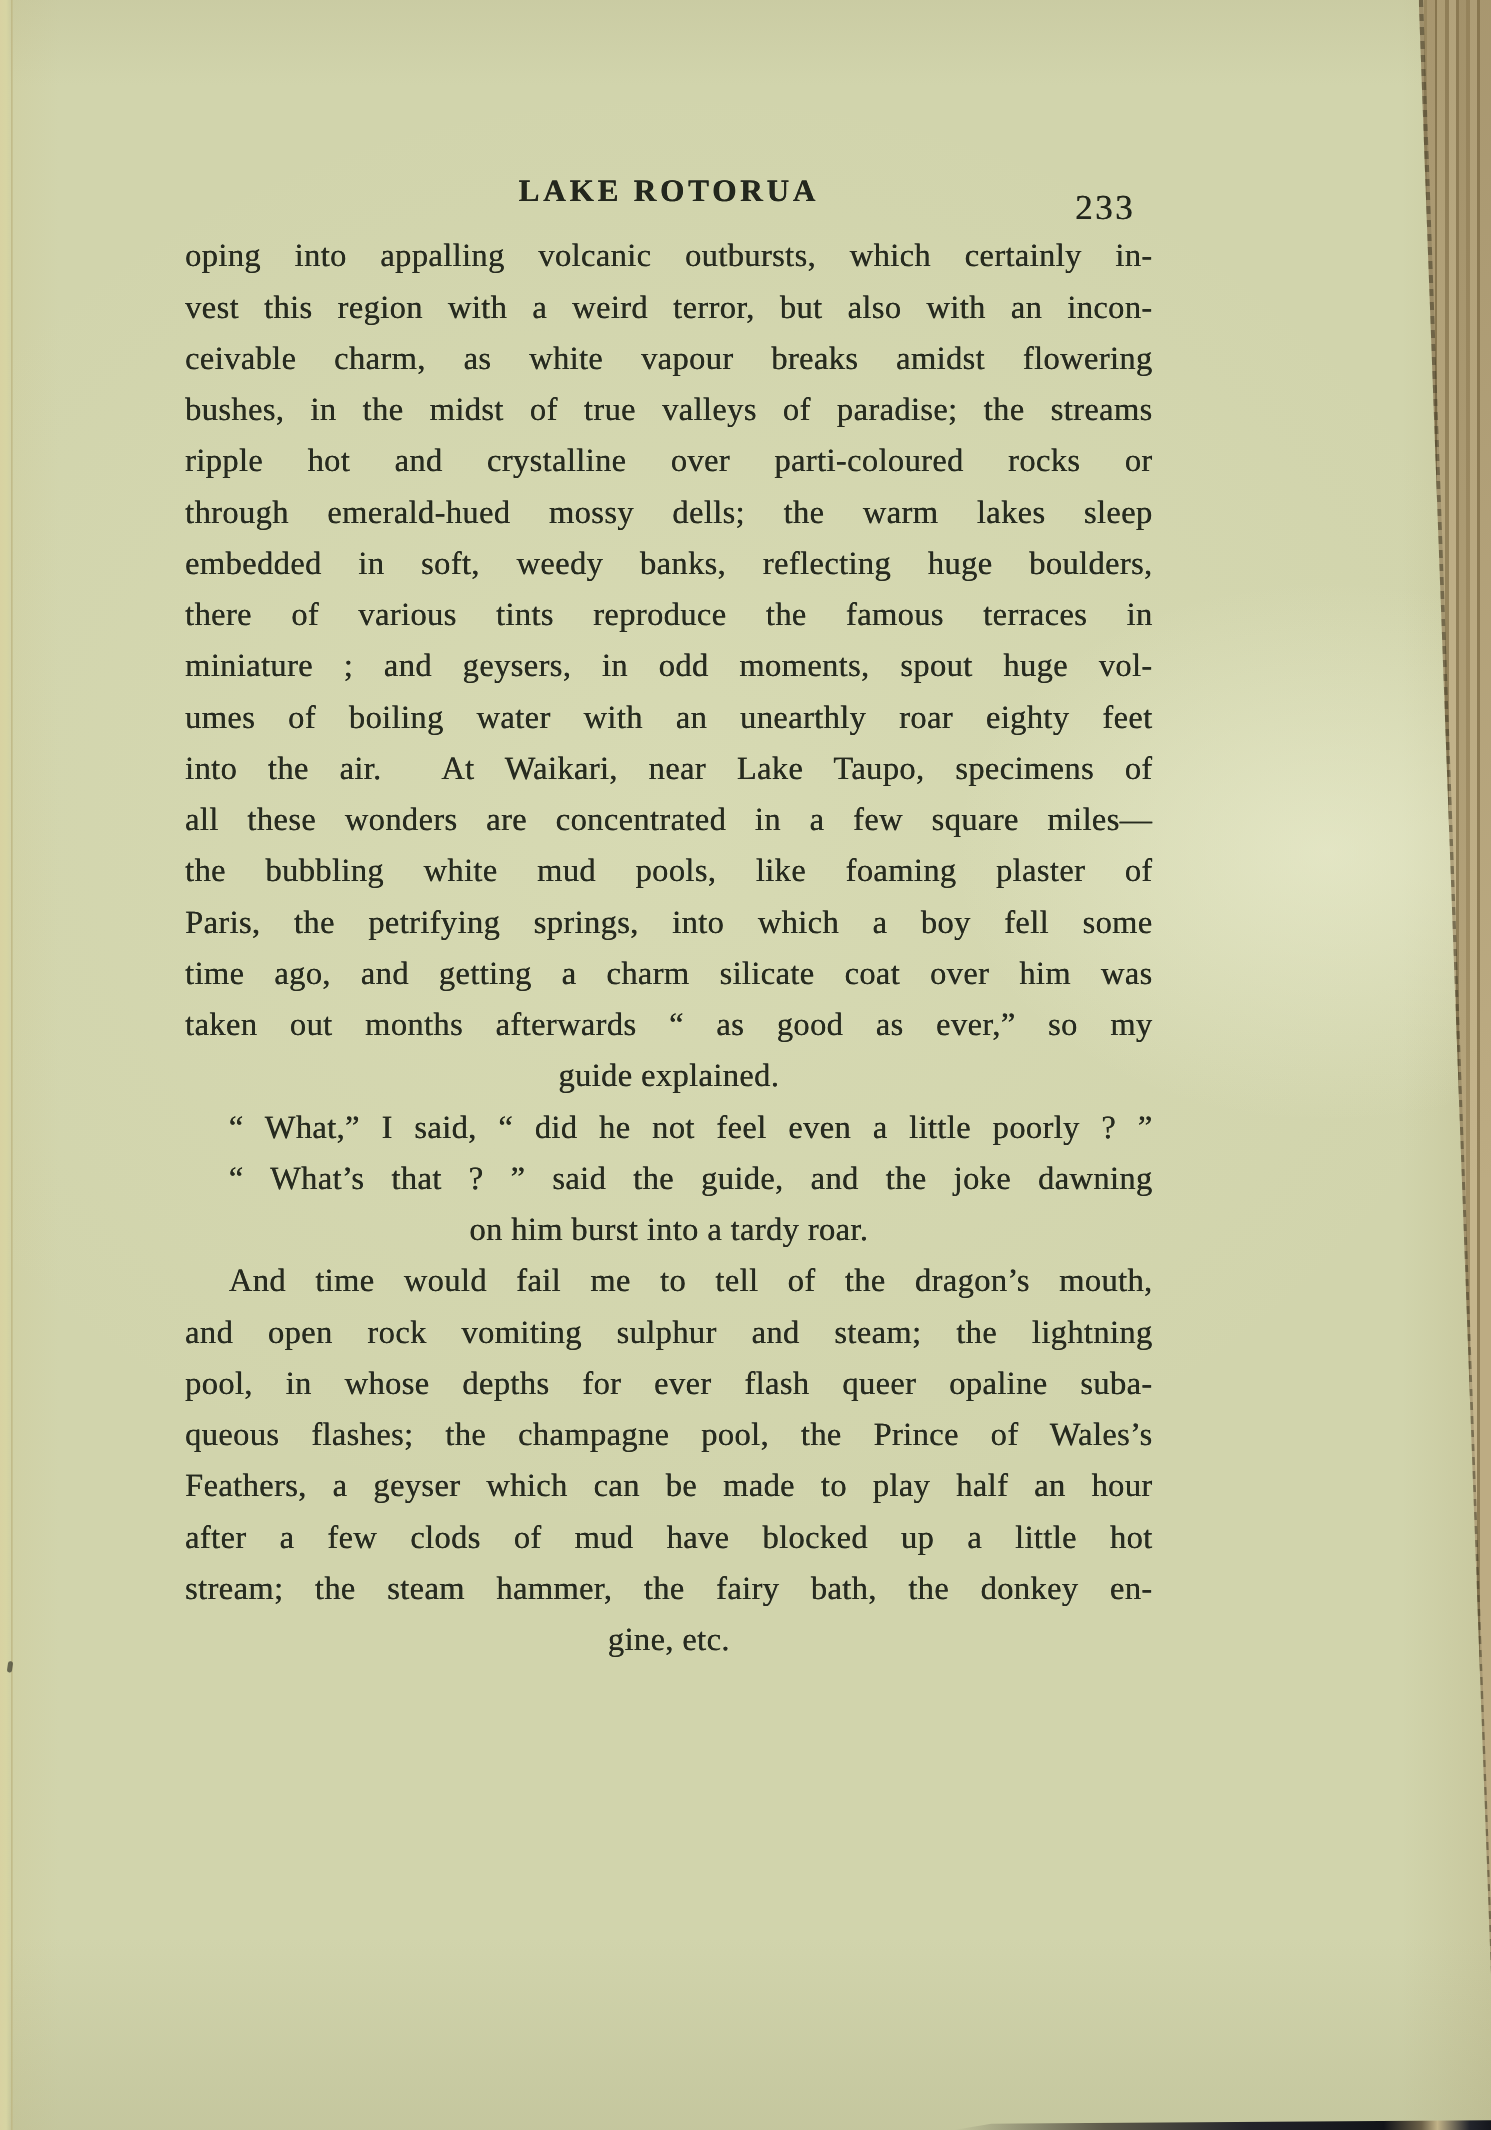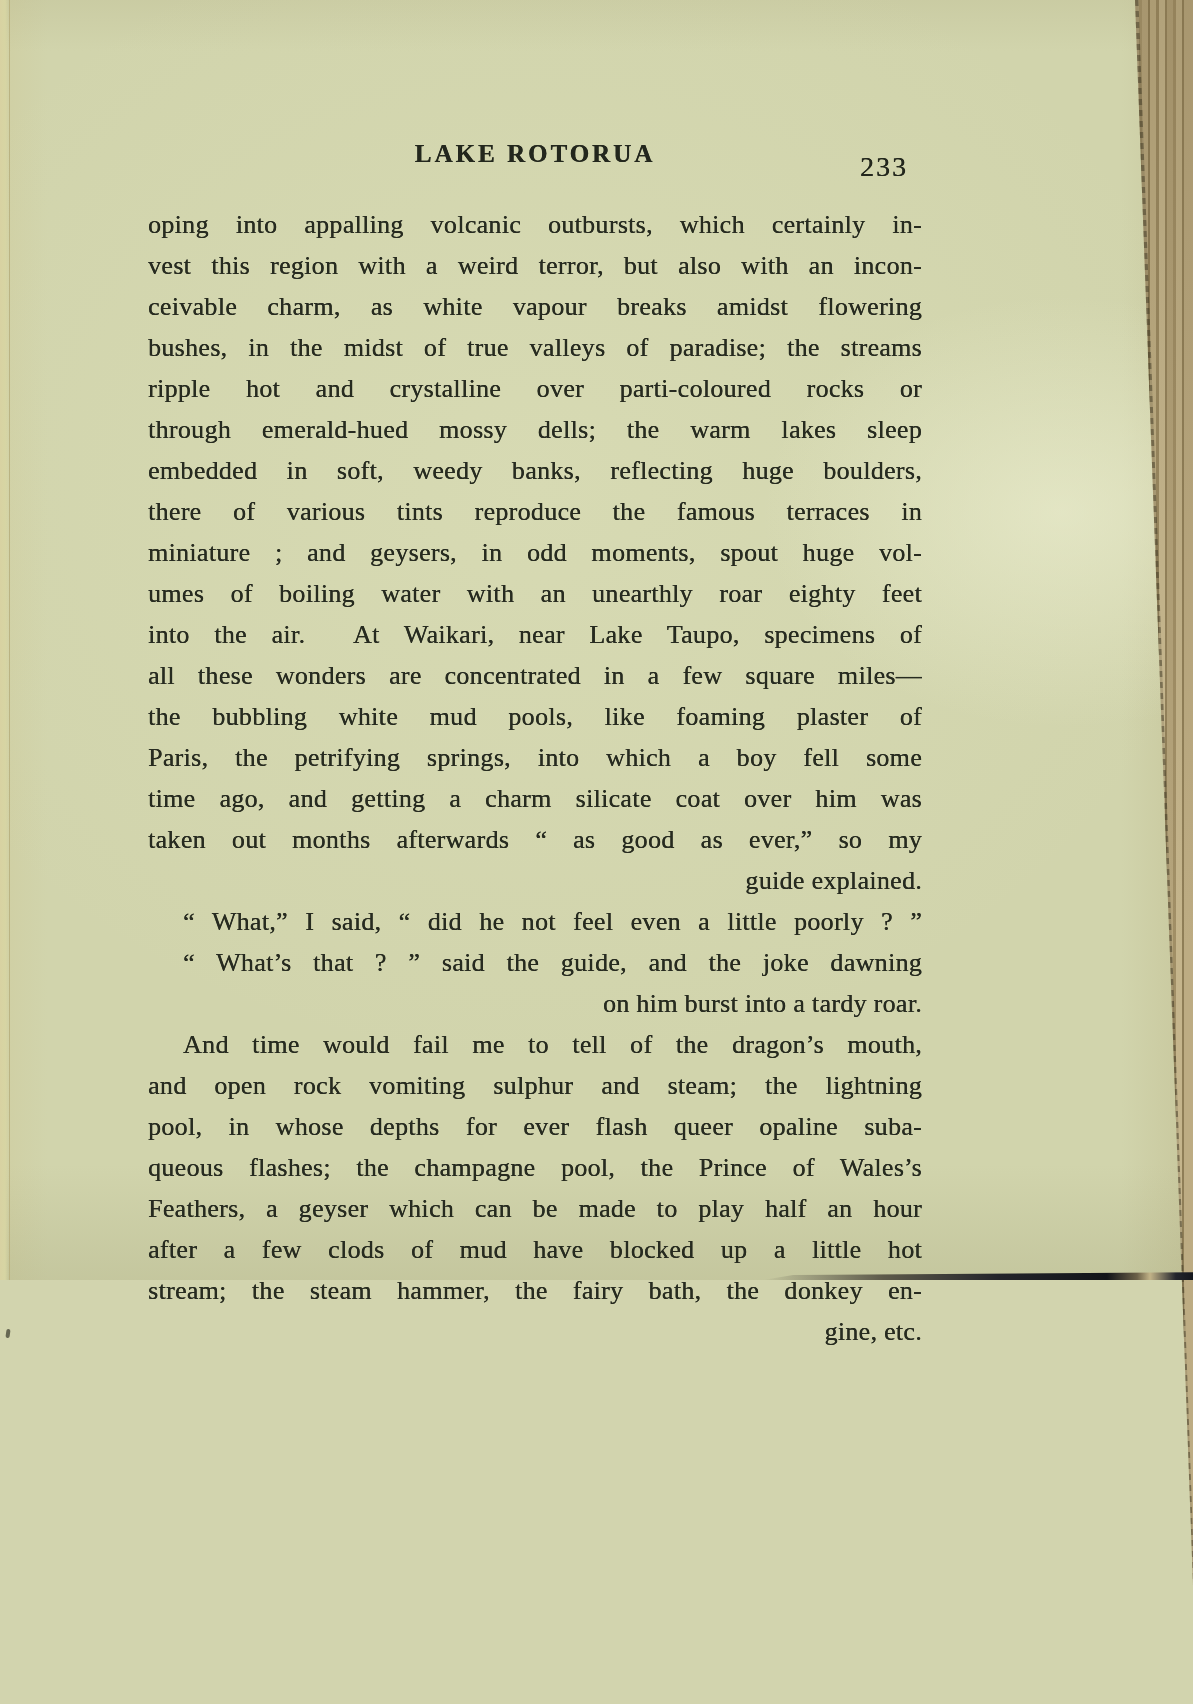--- a/index.html
+++ b/index.html
@@ -4,21 +4,21 @@
 <style>
   html, body { margin: 0; padding: 0; }
   body {
     width: 1193px; height: 1704px;
     overflow: hidden;
     background: #d2d4ae;
     font-family: "Liberation Serif", "DejaVu Serif", serif;
   }
   #sheet {
     position: relative;
-    width: 1193px; height: 1280px;
+    width: 1193px; height: 1704px;
     background:
       radial-gradient(ellipse 430px 310px at 89% 40%, rgba(240,242,214,0.55), rgba(240,242,214,0) 70%),
       radial-gradient(ellipse 900px 750px at 45% 38%, rgba(226,229,192,0.35), rgba(226,229,192,0) 78%),
       linear-gradient(to bottom, rgba(186,184,142,0.30) 0, rgba(0,0,0,0) 4%, rgba(0,0,0,0) 91%, rgba(164,164,122,0.28) 100%),
       linear-gradient(to right, rgba(205,198,146,0.35) 0, rgba(0,0,0,0) 4%, rgba(0,0,0,0) 94%, rgba(172,160,112,0.25) 100%),
       #d1d4ac;
   }
 
   
   #left-edge {
@@ -73,28 +73,28 @@
     color: #23271d; text-shadow: 0.3px 0 0 #23271d;
   }
   #folio {
     position: absolute; right: 14px; top: -2px;
     font-size: 28px; color: #23271d; letter-spacing: 2px;
     text-shadow: 0.3px 0 0 #23271d;
     margin-top: 13px;
   }
 
   #text-block {
-    position: absolute; left: 148px; top: 204px; width: 774px;
+    position: absolute; left: 148px; top: 184px; width: 774px;
     font-size: 26px; line-height: 41px; color: #272b20;
     letter-spacing: 0.3px;
     text-shadow: 0.25px 0 0 #272b20;
   }
   .line { height: 41px; overflow: hidden; white-space: nowrap; }
   .j { text-align: justify; text-align-last: justify; text-justify: inter-word; white-space: normal; }
-  .end { text-align: right; }
+  .end { text-align: center; }
   .ind { text-indent: 35px; }
 </style>
 </head>
 <body>
 
 <div id="sheet">
   <div id="left-edge"></div>
   <div id="fore-edge"></div>
   <div id="fore-edge-line"></div>
   <div id="bottom-shadow"></div>

